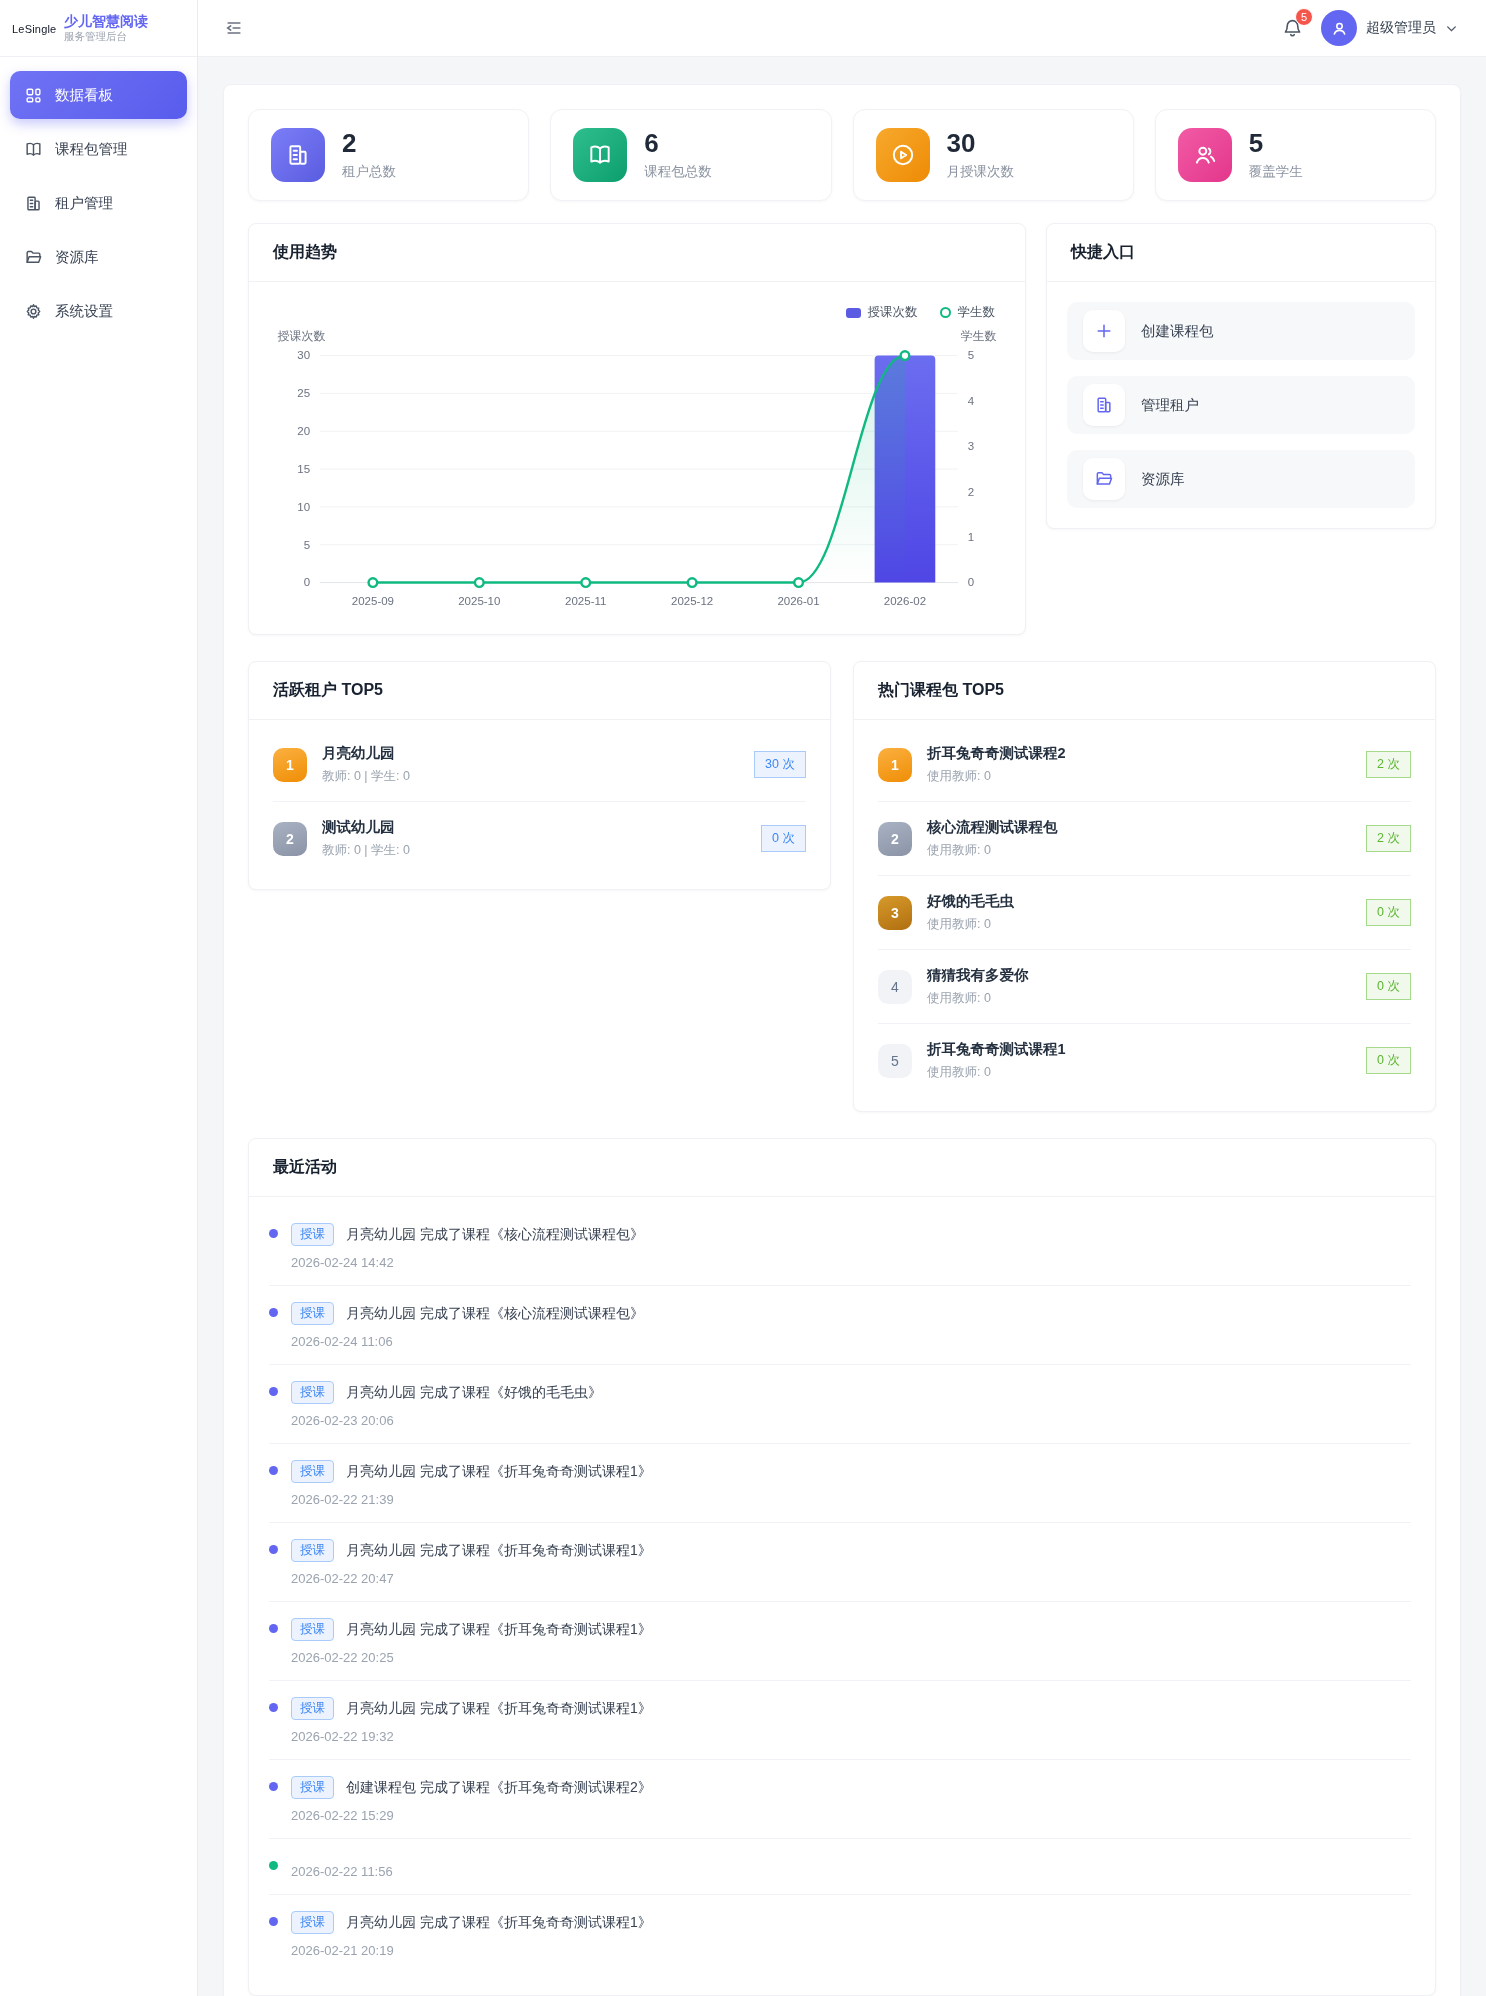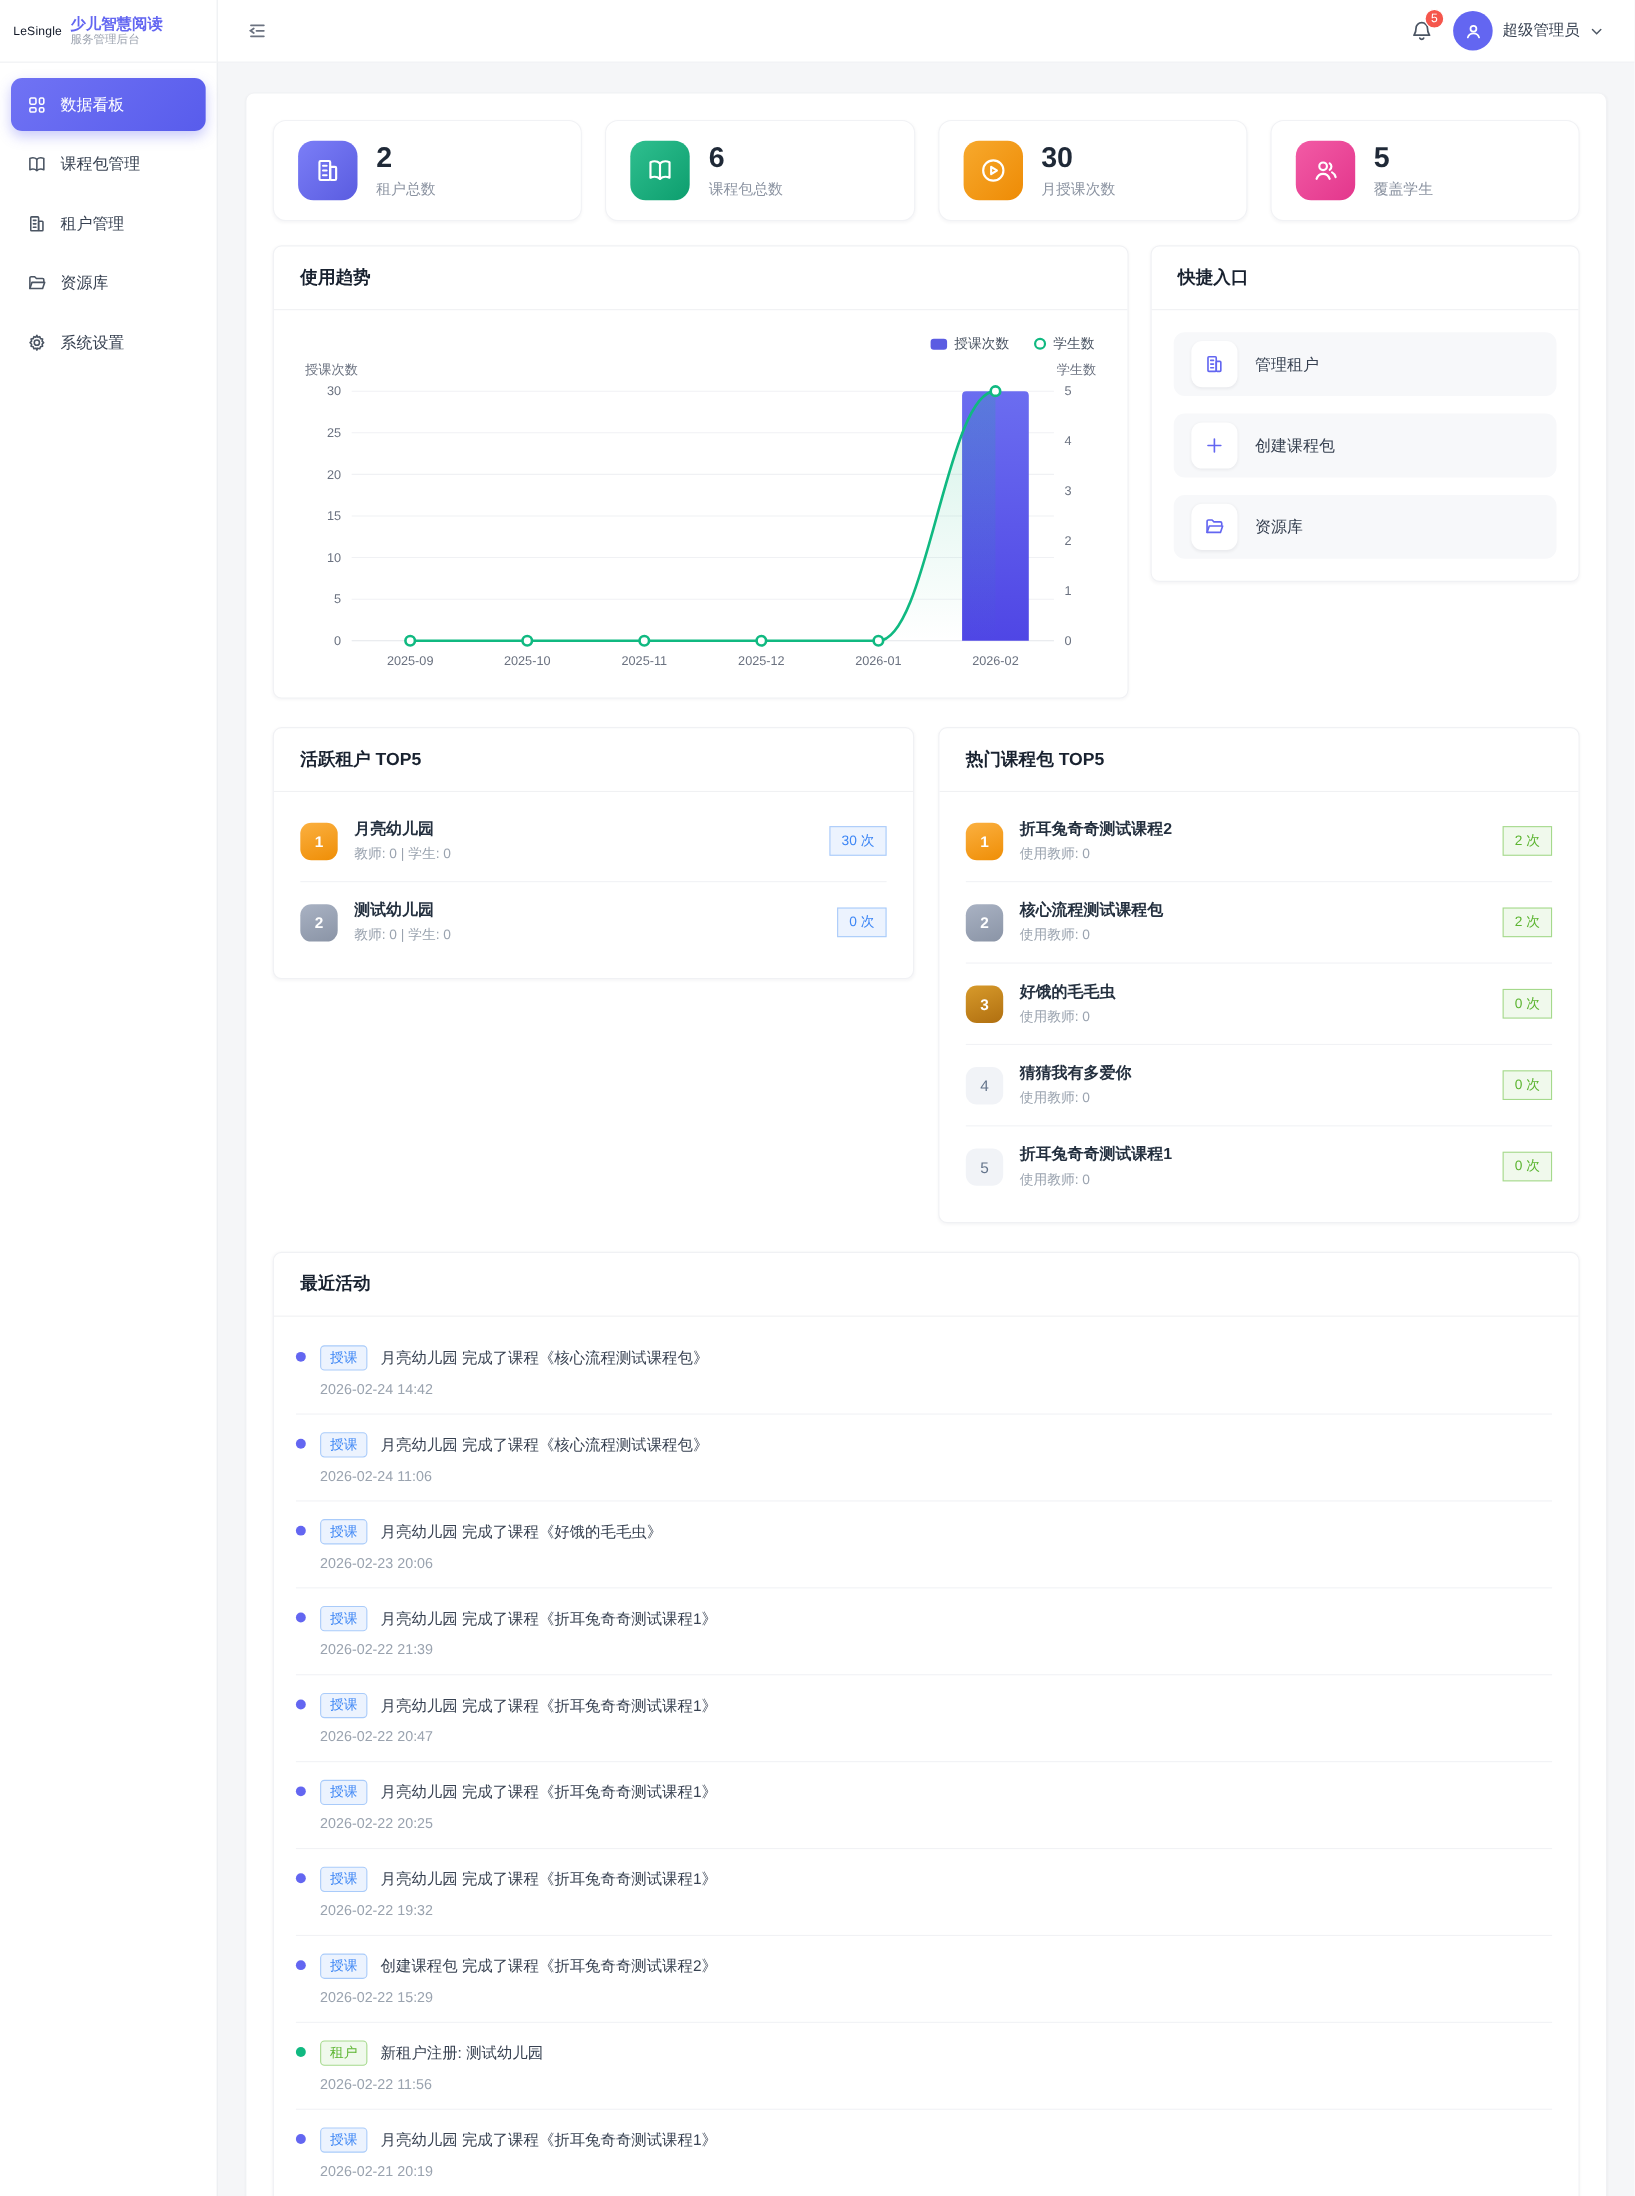--- a/index.html
+++ b/index.html
@@ -309,35 +309,35 @@
                 <circle cx="654.6666666666667" cy="36" r="4.5" fill="#fff" stroke="#10b981" stroke-width="2.5"></circle>
               </svg>
           </div>
         </div>
 
         <div class="card">
           <div class="card-header"><span class="card-title">快捷入口</span></div>
           <div class="quick-body">
             <div class="quick-row">
               <span class="quick-icon">
+                <svg class="icon" viewBox="0 0 24 24" stroke-width="2">
+                    <path d="M12 5 v14 M5 12 h14"></path>
+                  </svg>
+              </span>
+              <span class="quick-label">创建课程包</span>
+            </div>
+            <div class="quick-row">
+              <span class="quick-icon">
                 <svg class="icon" viewBox="0 0 24 24">
                     <rect x="5" y="4" width="9" height="16" rx="1"></rect>
                     <rect x="14" y="9" width="5" height="11" rx="1"></rect>
                     <path d="M8 8 h3 M8 12 h3 M8 16 h3"></path>
                   </svg>
               </span>
               <span class="quick-label">管理租户</span>
-            </div>
-            <div class="quick-row">
-              <span class="quick-icon">
-                <svg class="icon" viewBox="0 0 24 24" stroke-width="2">
-                    <path d="M12 5 v14 M5 12 h14"></path>
-                  </svg>
-              </span>
-              <span class="quick-label">创建课程包</span>
             </div>
             <div class="quick-row">
               <span class="quick-icon">
                 <svg class="icon" viewBox="0 0 24 24">
                     <path d="M4 18 V6 c0-.8.7-1.5 1.5-1.5 h4 l2 2 h7 c.8 0 1.5.7 1.5 1.5 v2"></path>
                     <path d="M4 18 l2.4-7 h14.6 l-2.4 7 Z"></path>
                   </svg>
               </span>
               <span class="quick-label">资源库</span>
             </div>
@@ -510,24 +510,20 @@
                   <span class="act-badge badge-teach">授课</span>
                   <span class="act-text">创建课程包 完成了课程《折耳兔奇奇测试课程2》</span>
                 </div>
                 <div class="act-time">2026-02-22 15:29</div>
               </div>
             </div>
 
             <div class="act-row">
               <span class="act-dot dot-tenant"></span>
               <div class="act-main">
-                <div class="act-line">
-                  <span class="act-badge badge-tenant">租户</span>
-                  <span class="act-text">新租户注册: 测试幼儿园</span>
-                </div>
                 <div class="act-time">2026-02-22 11:56</div>
               </div>
             </div>
 
             <div class="act-row">
               <span class="act-dot dot-teach"></span>
               <div class="act-main">
                 <div class="act-line">
                   <span class="act-badge badge-teach">授课</span>
                   <span class="act-text">月亮幼儿园 完成了课程《折耳兔奇奇测试课程1》</span>

